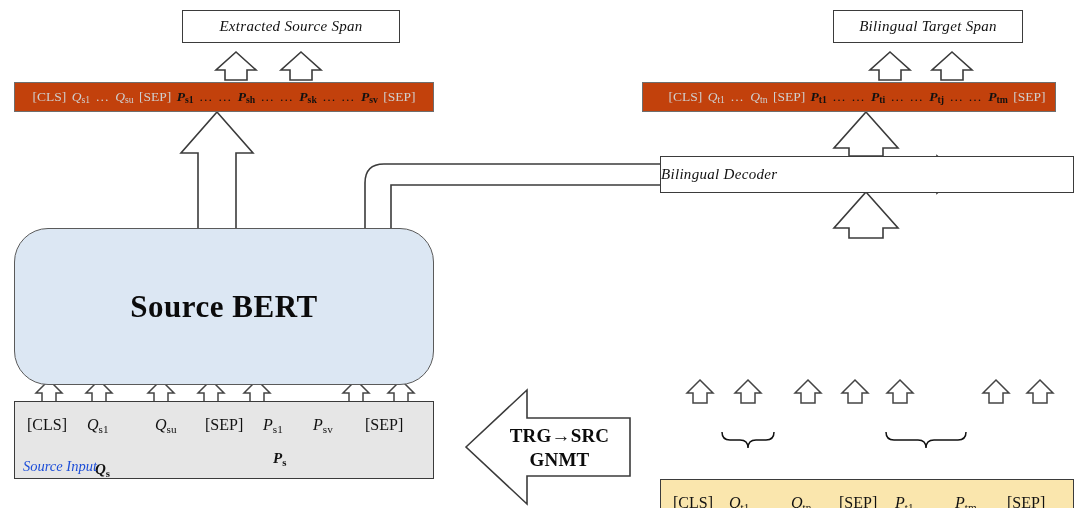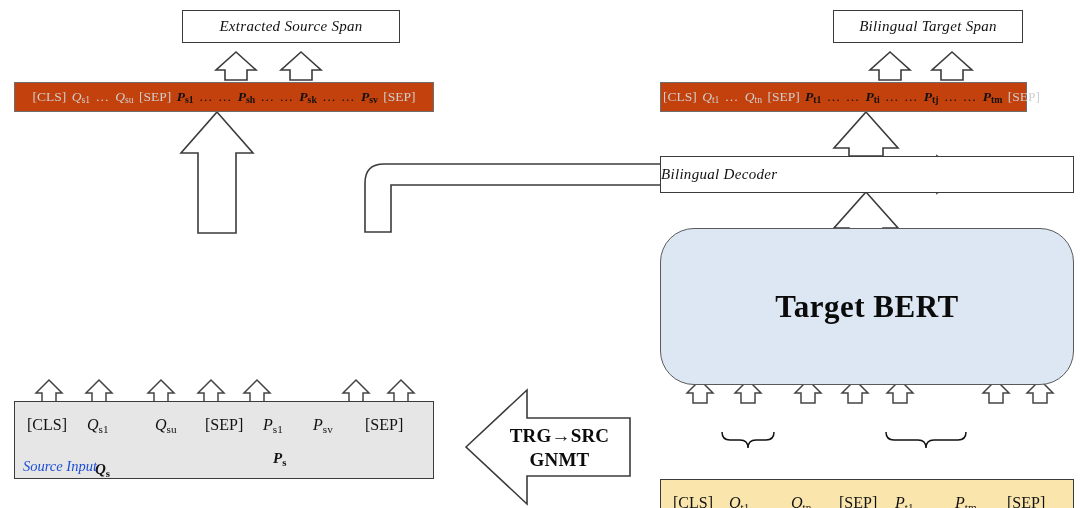--- a/index.html
+++ b/index.html
@@ -170,41 +170,44 @@
       <span class="tk blk dots">… …</span>
       <span class="tk blk var">P<sub>sh</sub></span>
       <span class="tk blk dots">… …</span>
       <span class="tk blk var">P<sub>sk</sub></span>
       <span class="tk blk dots">… …</span>
       <span class="tk blk var">P<sub>sv</sub></span>
       <span class="tk dim">[SEP]</span>
     </span>
   </div>
 
+  <div class="abs bert-box" style="left:14px;top:228px;width:420px;height:157px;background:#dce7f3;">
+    <span>Source BERT</span>
+  </div>
 
   <div class="abs input-box" style="left:14px;top:401px;width:420px;height:78px;background:#e6e6e6;">
     <div class="in-row">
       <span class="in-tok" style="position:absolute;left:12px;">[CLS]</span>
       <span class="in-tok" style="position:absolute;left:72px;"><i>Q</i><sub>s1</sub></span>
       <span class="in-tok" style="position:absolute;left:140px;"><i>Q</i><sub>su</sub></span>
       <span class="in-tok" style="position:absolute;left:190px;">[SEP]</span>
       <span class="in-tok" style="position:absolute;left:248px;"><i>P</i><sub>s1</sub></span>
       <span class="in-tok" style="position:absolute;left:298px;text-align:center;"><i>P</i><sub>sv</sub></span>
       <span class="in-tok" style="position:absolute;left:350px;">[SEP]</span>
     </div>
     <span class="brace-lbl" style="left:80px;top:48px;margin-top:11px;">Q<sub>s</sub></span>
     <span class="brace-lbl" style="left:258px;top:48px;">P<sub>s</sub></span>
     <span class="corner-lbl" style="left:8px;bottom:3px;">Source Input</span>
   </div>
 
   <div class="abs span-box" style="left:833px;top:10px;width:190px;height:33px;">
     <span>Bilingual  Target Span</span>
   </div>
 
-  <div class="abs tok-box" style="left:660px;top:82px;width:367px;height:30px;padding-left:16px;">
+  <div class="abs tok-box" style="left:642px;top:82px;width:414px;height:30px;padding-left:16px;">
     <span>
       <span class="tk dim">[CLS]</span>
       <span class="tk dim var-light">Q<sub>t1</sub></span>
       <span class="tk dim dots">…</span>
       <span class="tk dim var-light">Q<sub>tn</sub></span>
       <span class="tk dim">[SEP]</span>
       <span class="tk blk var">P<sub>t1</sub></span>
       <span class="tk blk dots">… …</span>
       <span class="tk blk var">P<sub>ti</sub></span>
       <span class="tk blk dots">… …</span>
@@ -212,23 +215,20 @@
       <span class="tk blk dots">… …</span>
       <span class="tk blk var">P<sub>tm</sub></span>
       <span class="tk dim">[SEP]</span>
     </span>
   </div>
 
   <div class="abs decoder-box" style="left:660px;top:156px;width:414px;height:37px;">
     <span>Bilingual  Decoder</span>
   </div>
 
-  <div class="abs bert-box" style="left:660px;top:228px;width:414px;height:157px;background:#dce7f3;">
-    <span>Target BERT</span>
-  </div>
 
   <div class="abs input-box" style="left:660px;top:401px;width:414px;height:78px;background:#fae6ad;">
     <div class="in-row">
       <span class="in-tok" style="position:absolute;left:12px;">[CLS]</span>
       <span class="in-tok" style="position:absolute;left:68px;"><i>Q</i><sub>t1</sub></span>
       <span class="in-tok" style="position:absolute;left:130px;"><i>Q</i><sub>tn</sub></span>
       <span class="in-tok" style="position:absolute;left:178px;">[SEP]</span>
       <span class="in-tok" style="position:absolute;left:234px;"><i>P</i><sub>t1</sub></span>
       <span class="in-tok" style="position:absolute;left:294px;"><i>P</i><sub>tm</sub></span>
       <span class="in-tok" style="position:absolute;left:346px;">[SEP]</span>

